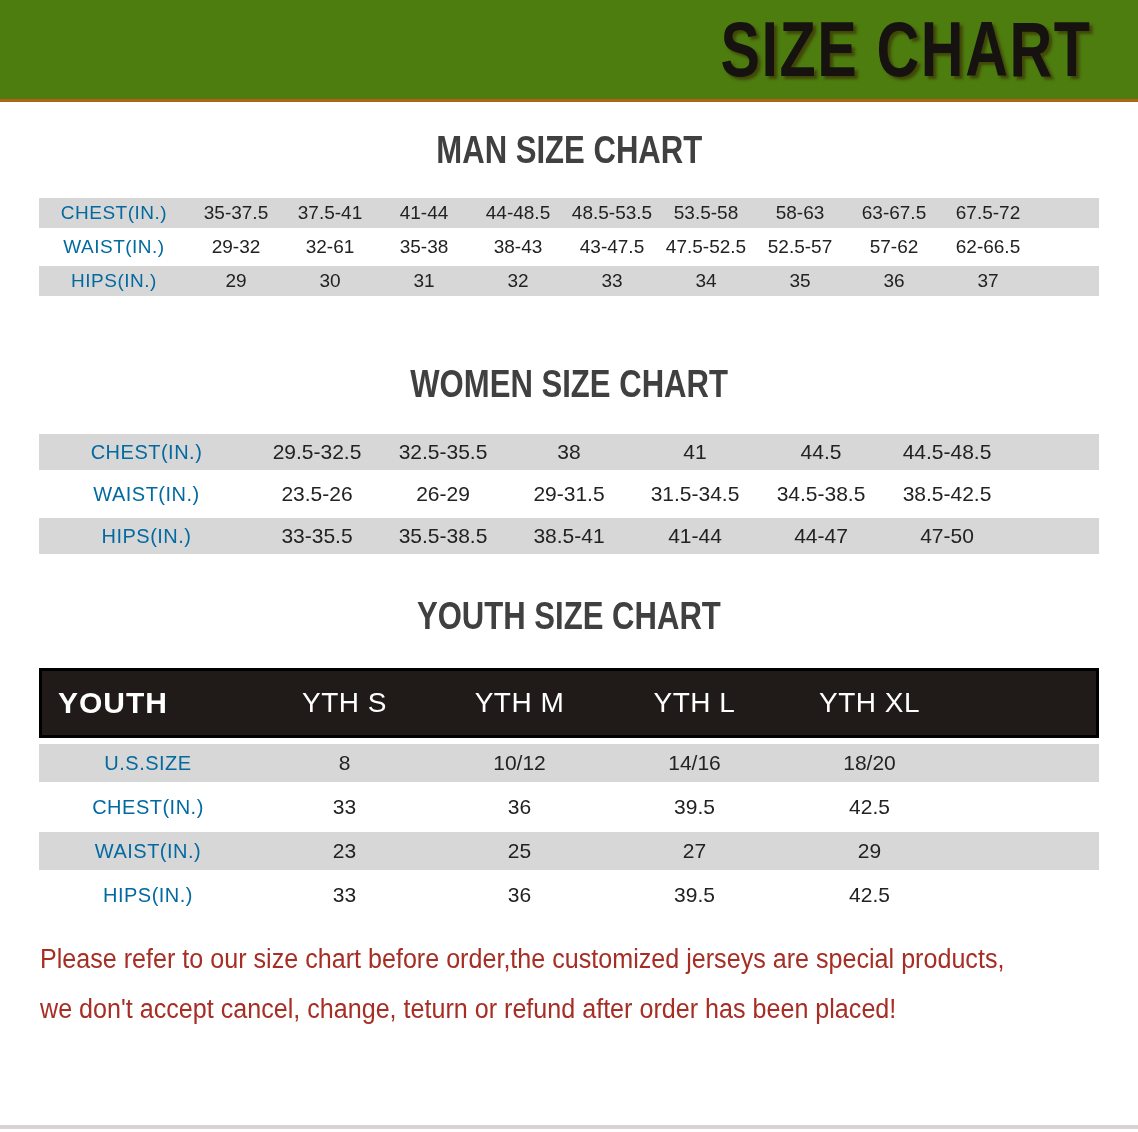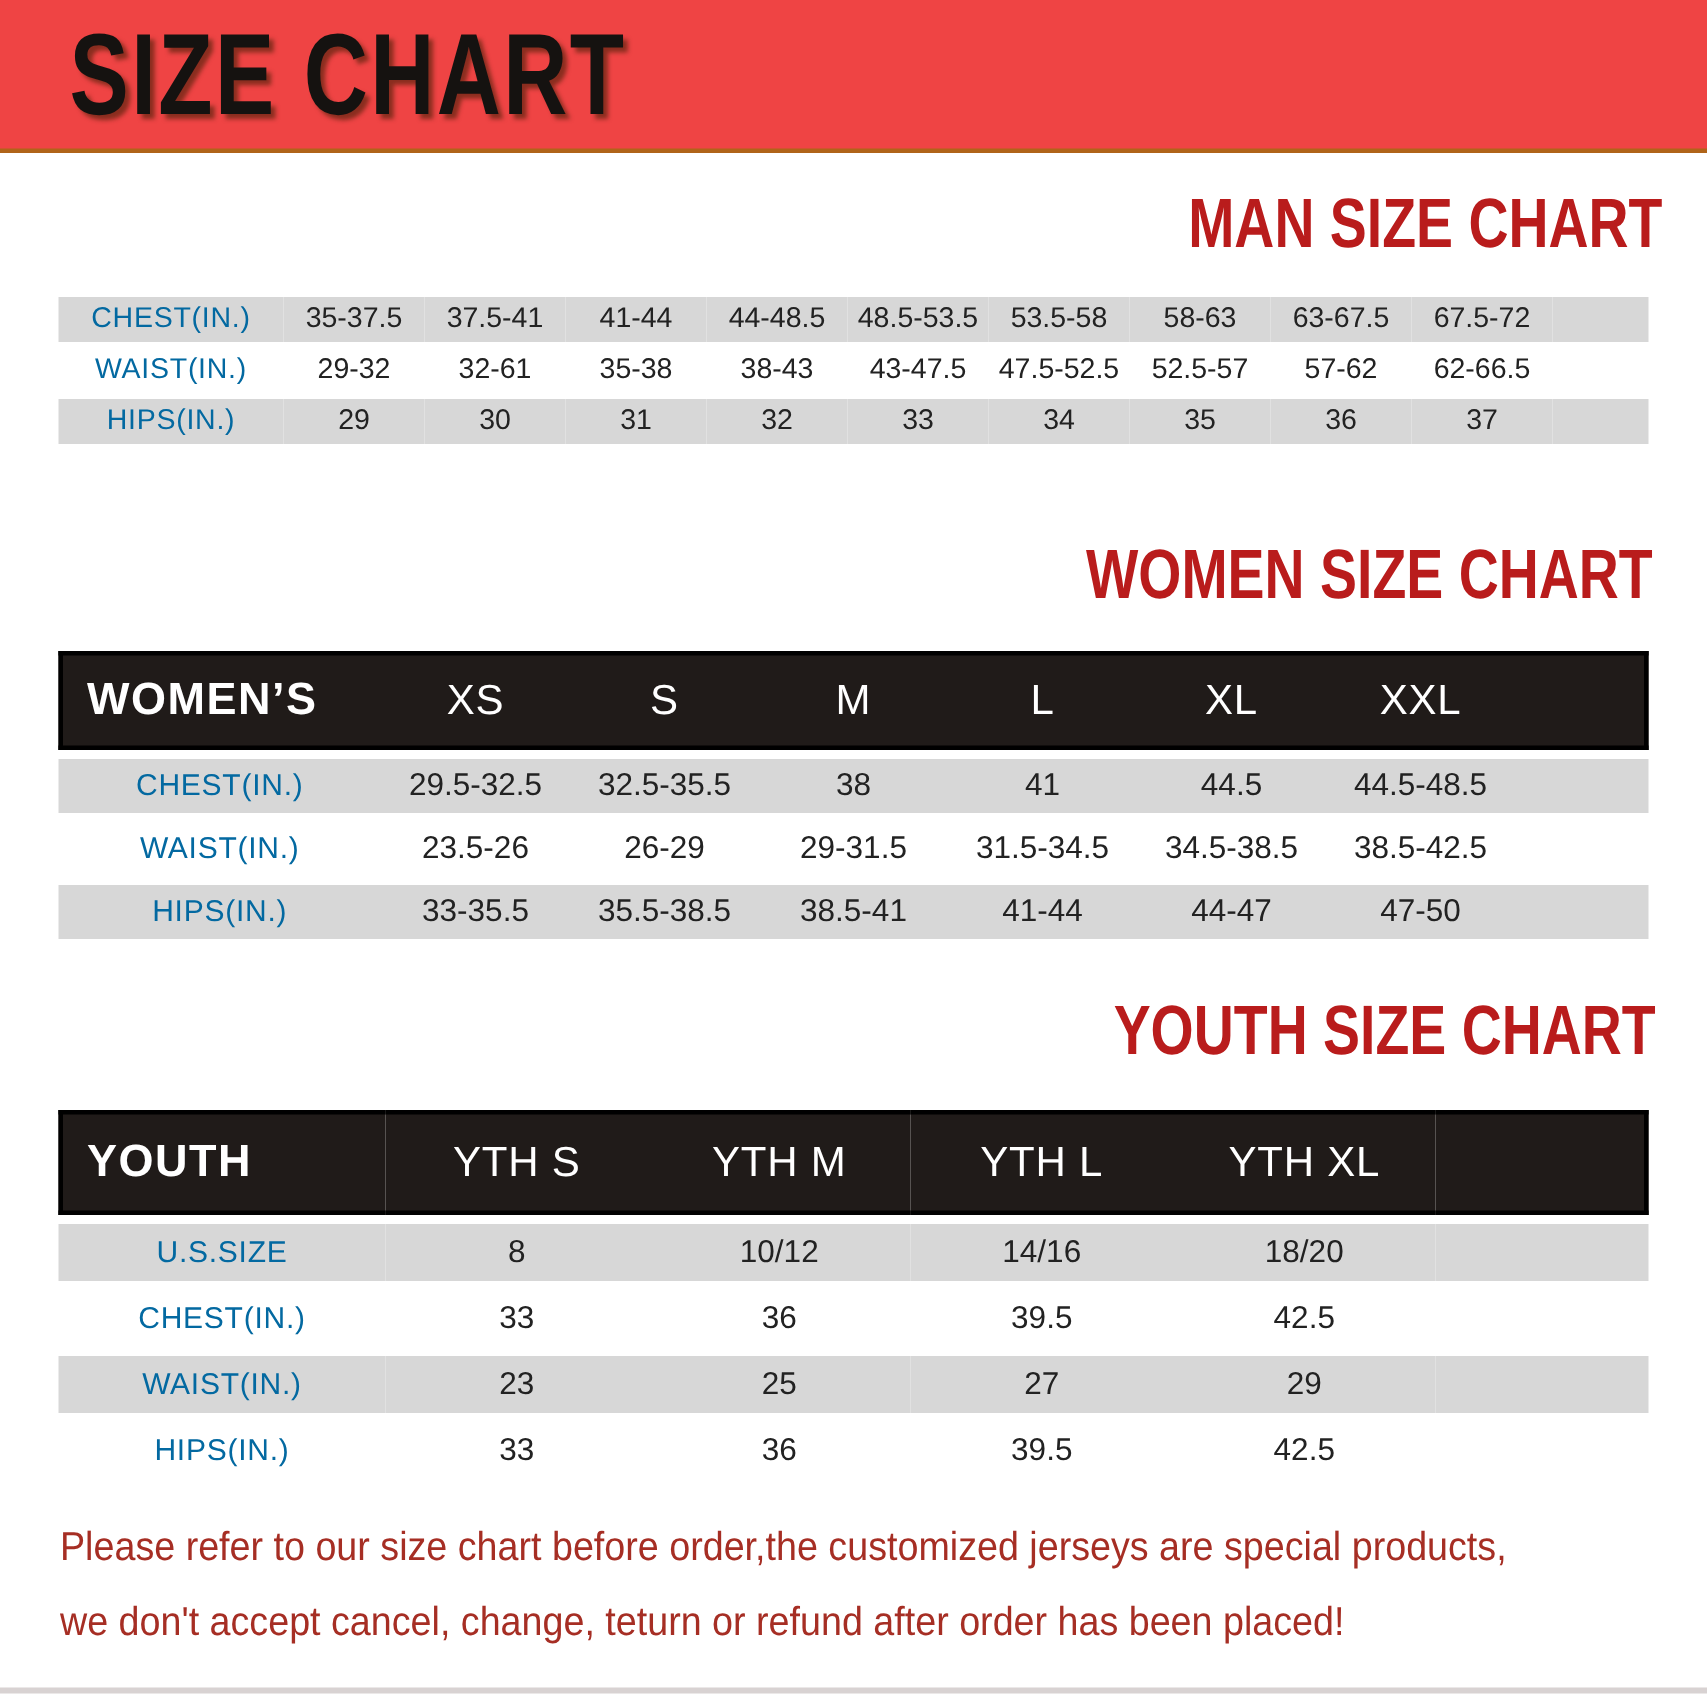--- a/index.html
+++ b/index.html
@@ -2,31 +2,31 @@
 <html><head>
 <meta charset="utf-8">
 <style>
   html,body { margin:0; padding:0; }
   body {
     width:1138px; height:1132px; background:#ffffff; overflow:hidden;
     position:relative; font-family:"Liberation Sans", sans-serif;
   }
   
   .banner {
-    height:99px; background:#ef4444; border-bottom:3px solid #b06419;
-    display:flex; align-items:center; justify-content:flex-start;
+    height:99px; background:#4d7c0f; border-bottom:3px solid #b06419;
+    display:flex; align-items:center; justify-content:flex-end;
   }
   .banner-title {
     display:inline-block; color:#151210; font-weight:bold; font-size:74px;
     letter-spacing:2px; transform:scaleX(0.80) scaleY(1.04);
     text-shadow:4px 3px 3px rgba(55,28,0,0.55);
     white-space:nowrap;
   }
   
-  .section-title { text-align:right; font-weight:bold; font-size:44px; color:#b91c1c; height:48px; line-height:48px; }
+  .section-title { text-align:center; font-weight:bold; font-size:37px; color:#404040; height:48px; line-height:48px; }
   .section-title > span { display:inline-block; transform:scaleX(0.84) scaleY(1.06); white-space:nowrap; }
   .st-men   { margin-top:24px; }
   .st-women { margin-top:60px; }
   .st-youth { margin-top:32px; }
   
   table { width:1060px; margin:0 auto; border-collapse:separate; table-layout:fixed; }
   .t-men   { margin-top:20px; border-spacing:0 4px; }
   .t-women { margin-top:20px; border-spacing:0 6px; }
   .t-youth { margin-top:22px; border-spacing:0 6px; }
   th, td { padding:0; overflow:hidden; white-space:nowrap; }
@@ -132,30 +132,20 @@
     <col style="width:215px">
       <col style="width:126px">
       <col style="width:126px">
       <col style="width:126px">
     <col style="width:126px">
       <col style="width:126px">
       <col style="width:126px">
       <col style="width:89px">
   </colgroup>
   <tbody>
-      <tr class="hdr hdr-bordered">
-    <th class="corner">WOMEN’S</th>
-    <th class="colh">XS</th>
-    <th class="colh">S</th>
-    <th class="colh">M</th>
-    <th class="colh">L</th>
-    <th class="colh">XL</th>
-    <th class="colh">XXL</th>
-    <th class="spacer"></th>
-  </tr>
   <tr class="row-gray">
     <td class="rlabel">CHEST(IN.)</td>
     <td>29.5-32.5</td>
     <td>32.5-35.5</td>
     <td>38</td>
     <td>41</td>
     <td>44.5</td>
     <td>44.5-48.5</td>
     <td></td>
   </tr>

